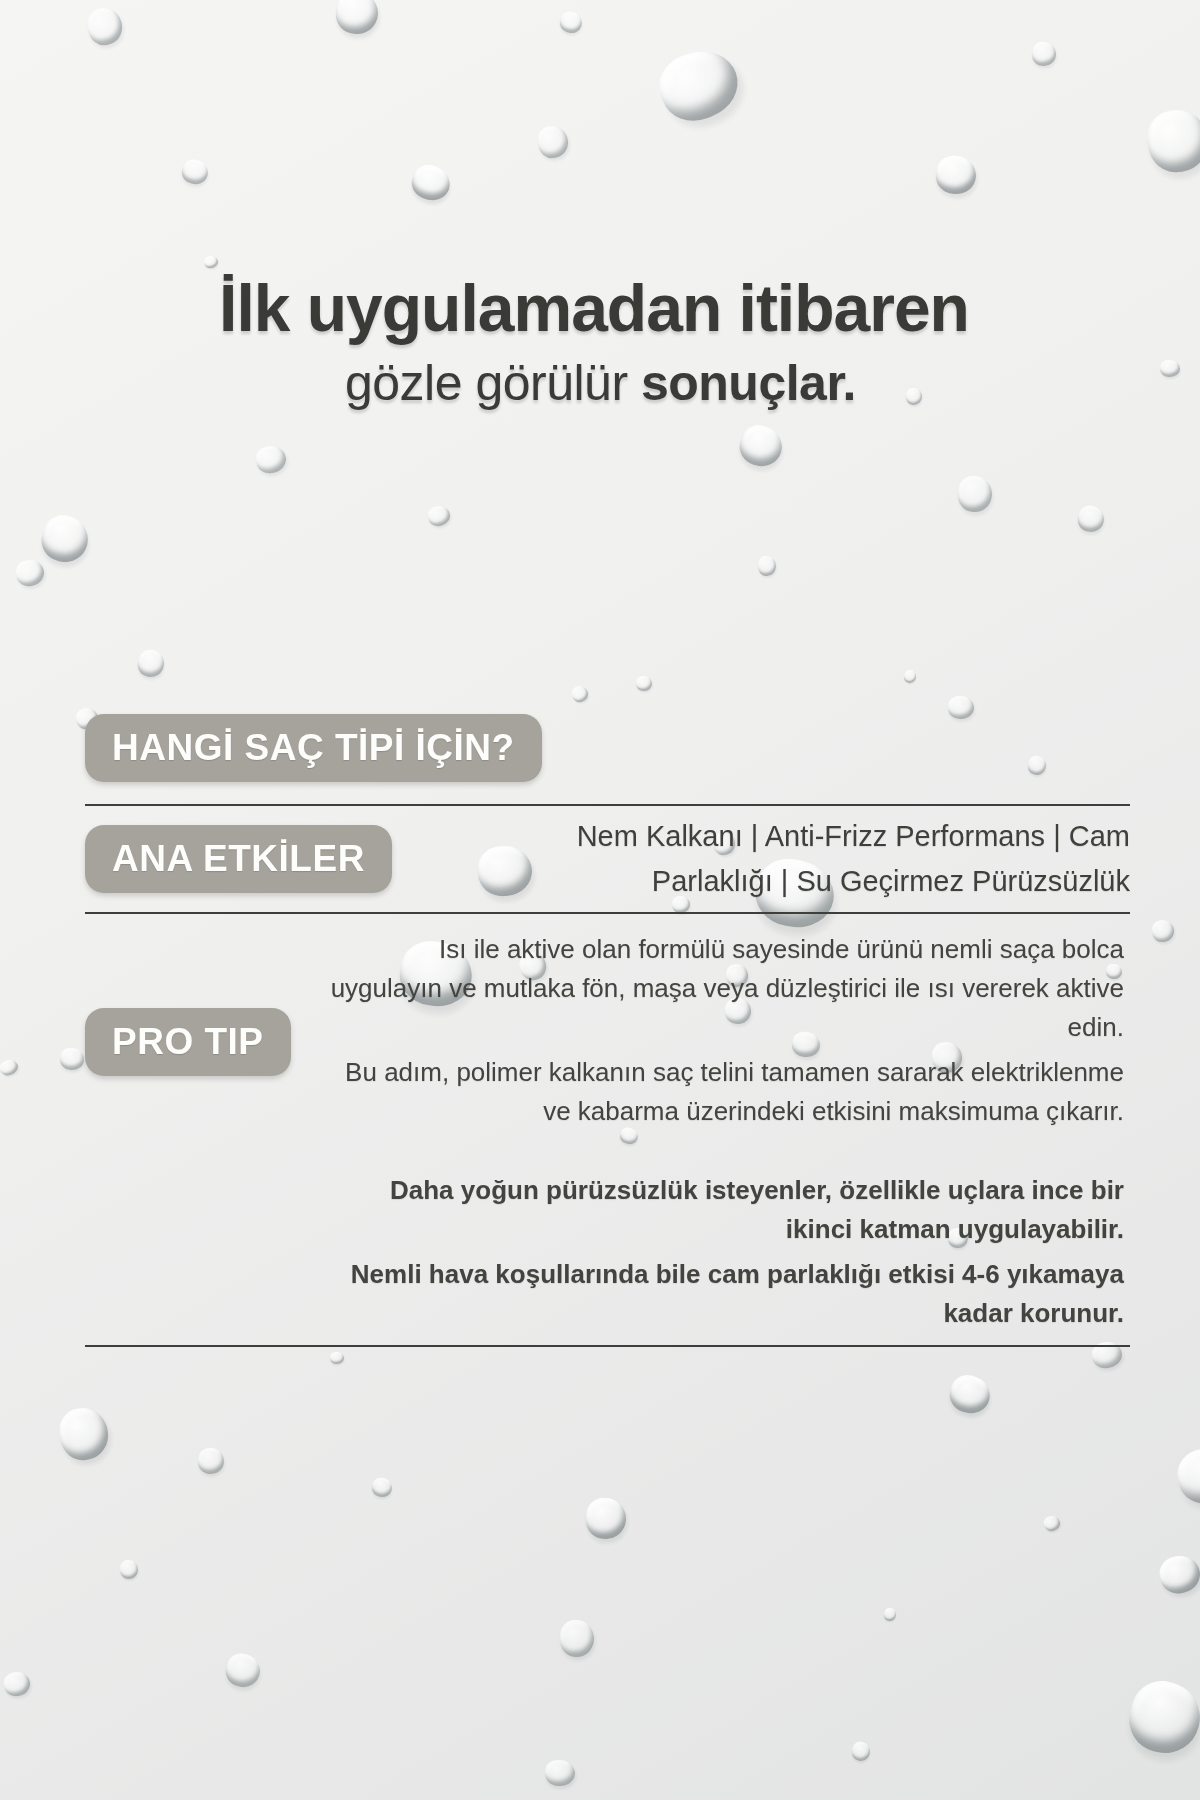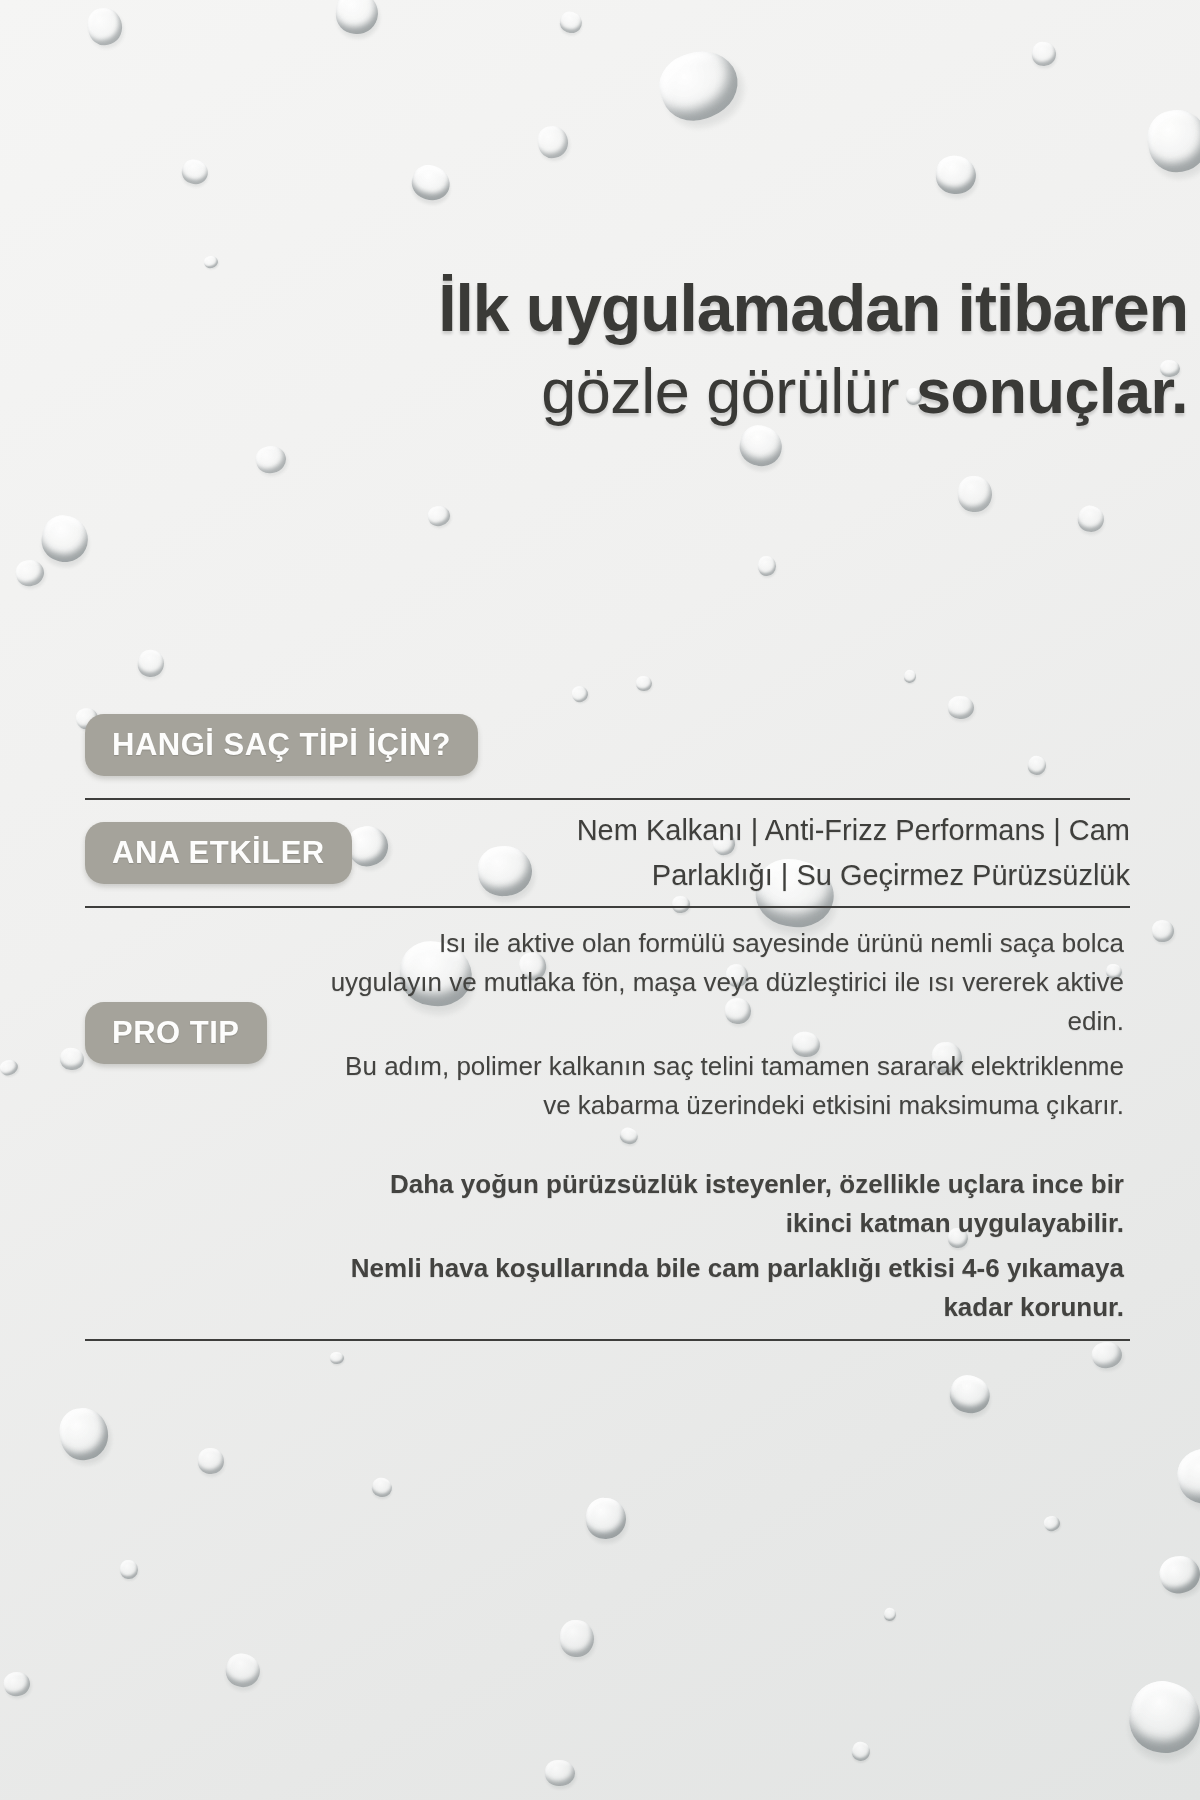--- a/index.html
+++ b/index.html
@@ -22,41 +22,41 @@
         rgba(195,201,201,0.10) 100%);
     box-shadow:
       inset -0.07em -0.16em 0.14em rgba(72,82,85,0.50),
       inset 0.07em 0.12em 0.10em rgba(255,255,255,0.95),
       0.04em 0.10em 0.10em rgba(110,118,120,0.16);
   }
   
   .content{position:absolute;inset:0;z-index:1;color:var(--body_text,#45453f);}
   .title{
     position:absolute;top:250px;left:0;right:12px;
-    text-align:right;
+    text-align:center;
     color:var(--title_text,#3a3a37);
     text-shadow:0 3px 3px rgba(30,30,28,0.18);
   }
   .title .l1{display:block;font-size:66px;line-height:1.15;font-weight:700;letter-spacing:-1px;}
-  .title .l2{display:block;font-size:63px;line-height:1.15;font-weight:400;margin-top:8px;letter-spacing:-0.5px;margin-left:13px;}
+  .title .l2{display:block;font-size:50px;line-height:1.15;font-weight:400;margin-top:8px;letter-spacing:-0.5px;margin-left:13px;}
   .title .l2 b{font-weight:700;}
 
   .info{position:absolute;top:700px;left:85px;width:1045px;}
   .row{
     display:flex;align-items:center;justify-content:space-between;
     border-bottom:2px solid var(--divider,#3e3e3c);
     padding:14px 0 22px;
   }
   .row.compact{padding:8px 0;}
   .row.protip{padding:10px 0 6px;align-items:flex-start;}
   .badge{
     flex:0 0 auto;
     background:var(--badge_background,#a5a39b);
     color:#fdfdfc;
-    font-weight:700;font-size:31px;letter-spacing:0.5px;
+    font-weight:700;font-size:37px;letter-spacing:0.5px;
     padding:13px 27px;border-radius:19px;white-space:nowrap;
     box-shadow:0 3px 5px rgba(90,90,85,0.25);
     text-shadow:0 1px 1px rgba(70,70,66,0.25);
   }
   .badge.pro{margin-top:84px;text-align:center;}
   .value{
     margin-left:auto;text-align:right;
     font-size:29px;line-height:1.55;
     color:#3f3f3c;
     text-shadow:0 1px 1px rgba(40,40,38,0.12);

